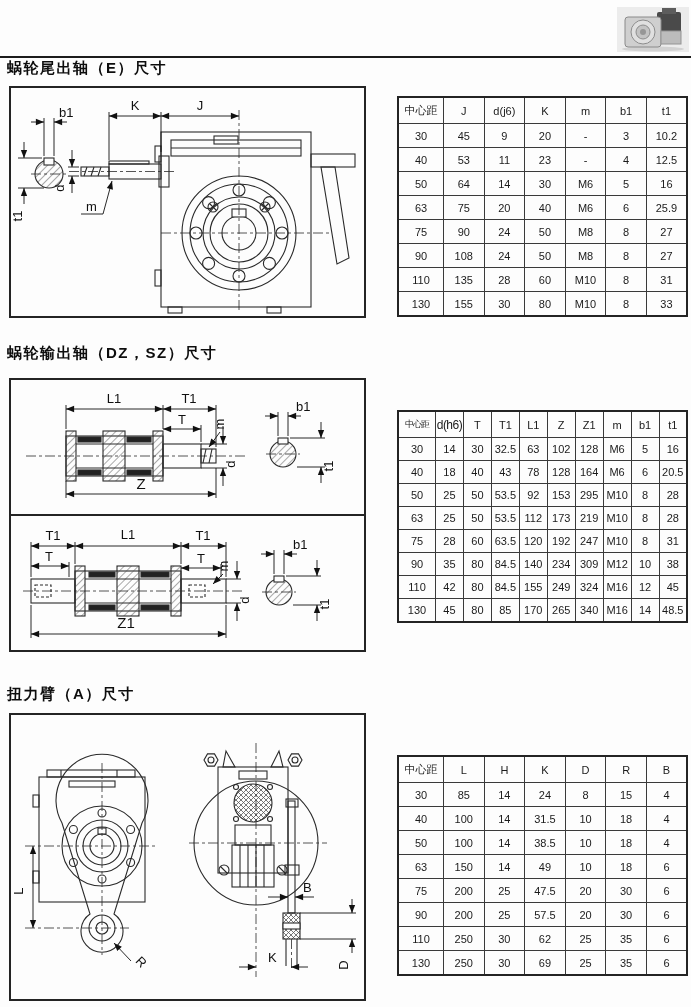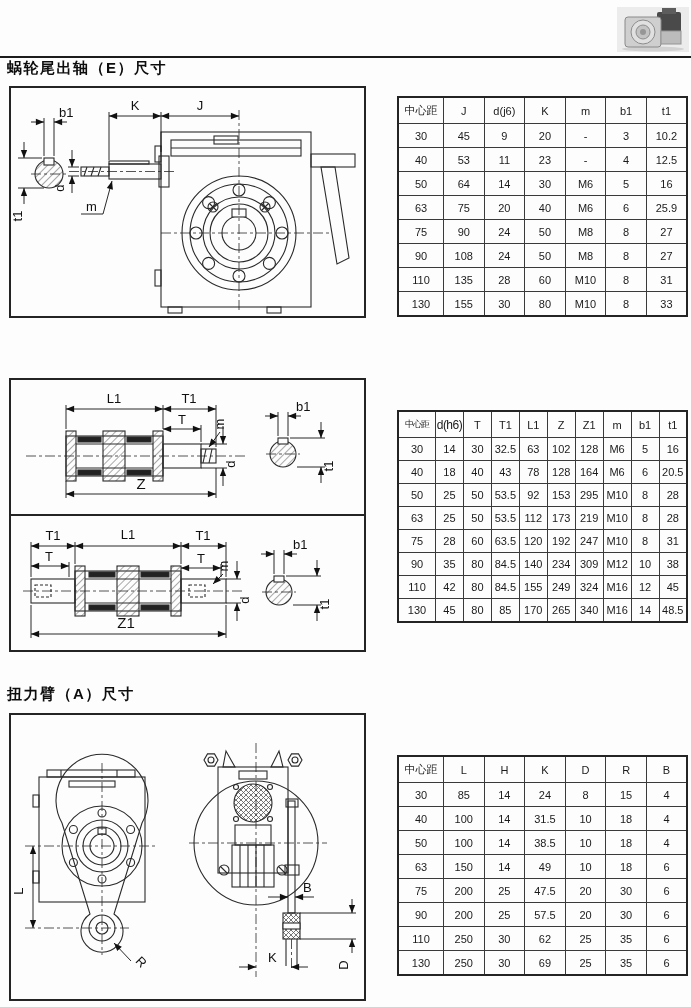--- a/index.html
+++ b/index.html
@@ -230,20 +230,21 @@
           <td>155</td>
           <td>30</td>
           <td>80</td>
           <td>M10</td>
           <td>8</td>
           <td>33</td>
         </tr>
       </tbody>
     </table>
 
+  <h2 class="sec-heading" style="top:344px">蜗轮输出轴（DZ，SZ）尺寸</h2>
 
   <div class="frame" style="left:9px;top:378px;width:357px;height:138px">
     <svg class="draw" width="353" height="134" viewBox="0 0 353 134">
       <g stroke="#2a2a2a" fill="none" stroke-width="1.1">
         <rect x="55" y="56" width="97" height="40"></rect>
         <rect x="55" y="51" width="10" height="50" fill="url(#hatch)"></rect>
         <rect x="142" y="51" width="10" height="50" fill="url(#hatch)"></rect>
         <rect x="92" y="51" width="22" height="50" fill="url(#hatch)"></rect>
         <rect x="67" y="57" width="23" height="5" fill="#222"></rect>
         <rect x="116" y="57" width="24" height="5" fill="#222"></rect>

